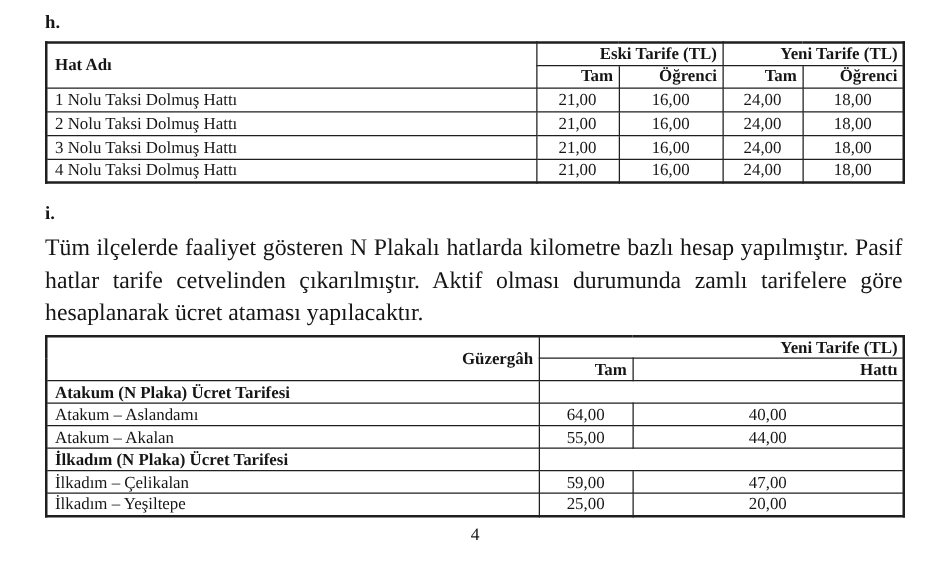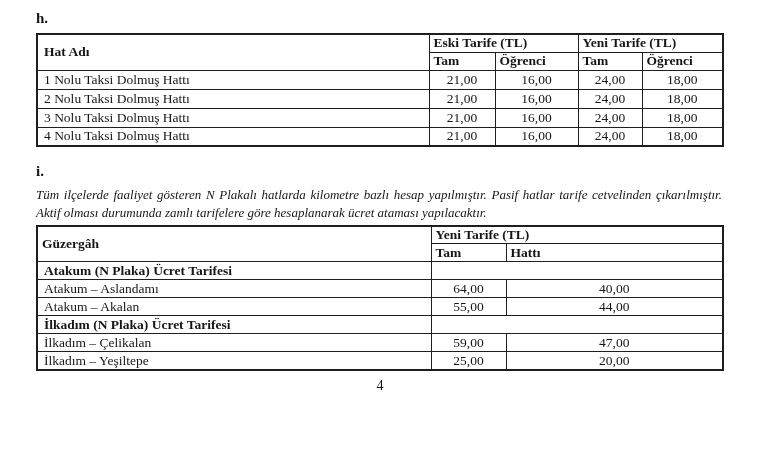--- a/index.html
+++ b/index.html
@@ -29,33 +29,32 @@
   }
   th, td {
     border:1.5px solid #1f1f1f;
     font-size:13.5px;
     height:19px;
     padding:0 4px;
     vertical-align:middle;
     white-space:nowrap;
     overflow:hidden;
   }
-  th { font-weight:bold; text-align:left; }
+  th { font-weight:bold; text-align:right; }
   td.num { text-align:center; }
   .cell-left { text-align:left; padding-left:6px; }
   .bold { font-weight:bold; }
 
   #table-taksi { margin-top:6px; }
   #table-taksi th { height:18px; }
 
   #heading-i { margin-top:15px; }
 
   .intro-paragraph {
-    font-style:italic;
-    font-size:13px;
+    font-size:19px;
     line-height:1.38;
     margin-top:6px;
     width:686px;
     text-align:justify;
   }
 
   #table-kirsal { margin-top:3px; }
   #table-kirsal th { height:18px; }
   #table-kirsal td { height:18px; }
 

